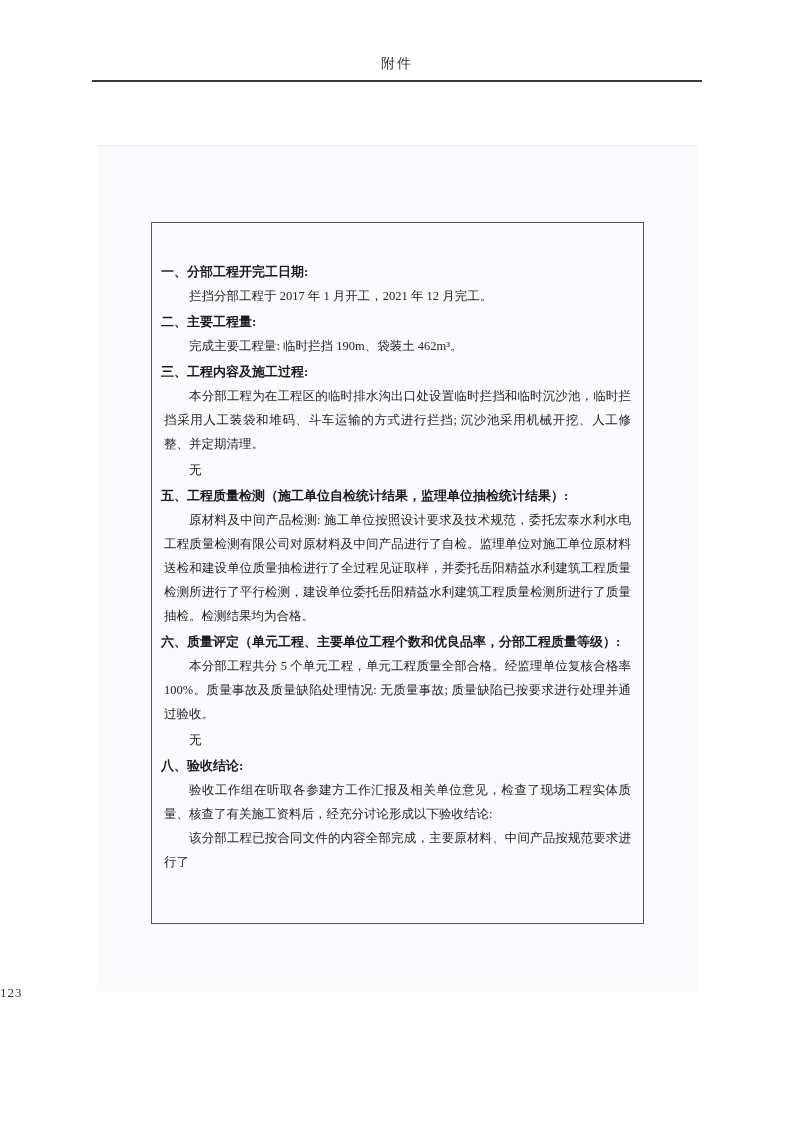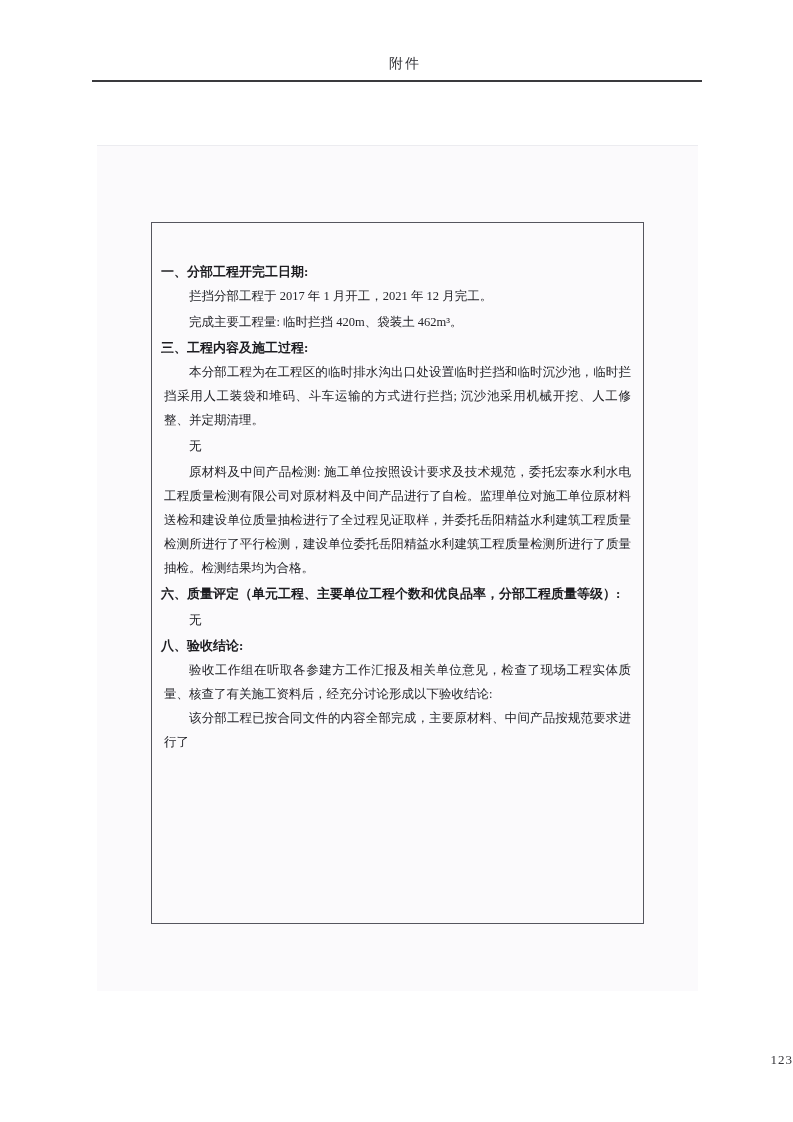--- a/index.html
+++ b/index.html
@@ -9,21 +9,21 @@
     font-family: "Liberation Serif", "DejaVu Serif", serif;
   }
   .page {
     position: relative;
     width: 793px; height: 1122px;
     background: #ffffff;
     overflow: hidden;
   }
   .hdr {
     position: absolute;
-    left: 100px; top: 55px; width: 610px;
+    left: 92px; top: 55px; width: 610px;
     text-align: center;
     font-size: 14px;
     color: #333338;
     letter-spacing: 2px;
   }
   .rule {
     position: absolute;
     left: 92px; top: 80px;
     width: 610px; height: 2px;
     background: #3a3a3e;
@@ -55,55 +55,58 @@
   .para {
     font-size: 12.5px;
     line-height: 24px;
     text-indent: 2em;
     text-align: justify;
     color: #232328;
     margin-left: 8px;
   }
   .pgnum {
     position: absolute;
-    left: 0; top: 1052px; width: 100%;
-    text-align: right;
+    left: 0; top: 985px; width: 100%;
+    text-align: left;
     font-size: 13px;
     color: #333338;
     letter-spacing: 1px;
   }
 </style>
 </head>
 <body>
 
 <div class="page">
   <div class="hdr">附件</div>
   <div class="rule"></div>
   <div class="scan">
     <div class="box">
       <div id="sections">
           <div class="section">
             <div class="heading">一、分部工程开完工日期:</div>
             <div class="para">拦挡分部工程于 2017 年 1 月开工，2021 年 12 月完工。</div>
           </div>
           <div class="section">
-            <div class="para">完成主要工程量: 临时拦挡 420m、袋装土 462m³。</div>
+            <div class="heading">二、主要工程量:</div>
+            <div class="para">完成主要工程量: 临时拦挡 190m、袋装土 462m³。</div>
           </div>
           <div class="section">
             <div class="heading">三、工程内容及施工过程:</div>
             <div class="para">本分部工程为在工程区的临时排水沟出口处设置临时拦挡和临时沉沙池，临时拦挡采用人工装袋和堆码、斗车运输的方式进行拦挡; 沉沙池采用机械开挖、人工修整、并定期清理。</div>
           </div>
           <div class="section">
             <div class="para">无</div>
           </div>
           <div class="section">
+            <div class="heading">五、工程质量检测（施工单位自检统计结果，监理单位抽检统计结果）:</div>
             <div class="para">原材料及中间产品检测: 施工单位按照设计要求及技术规范，委托宏泰水利水电工程质量检测有限公司对原材料及中间产品进行了自检。监理单位对施工单位原材料送检和建设单位质量抽检进行了全过程见证取样，并委托岳阳精益水利建筑工程质量检测所进行了平行检测，建设单位委托岳阳精益水利建筑工程质量检测所进行了质量抽检。检测结果均为合格。</div>
           </div>
           <div class="section">
             <div class="heading">六、质量评定（单元工程、主要单位工程个数和优良品率，分部工程质量等级）:</div>
+            <div class="para">本分部工程共分 5 个单元工程，单元工程质量全部合格。经监理单位复核合格率 100%。质量事故及质量缺陷处理情况: 无质量事故; 质量缺陷已按要求进行处理并通过验收。</div>
           </div>
           <div class="section">
             <div class="para">无</div>
           </div>
           <div class="section">
             <div class="heading">八、验收结论:</div>
             <div class="para">验收工作组在听取各参建方工作汇报及相关单位意见，检查了现场工程实体质量、核查了有关施工资料后，经充分讨论形成以下验收结论:</div>
             <div class="para">该分部工程已按合同文件的内容全部完成，主要原材料、中间产品按规范要求进行了</div>
           </div>
         </div>

